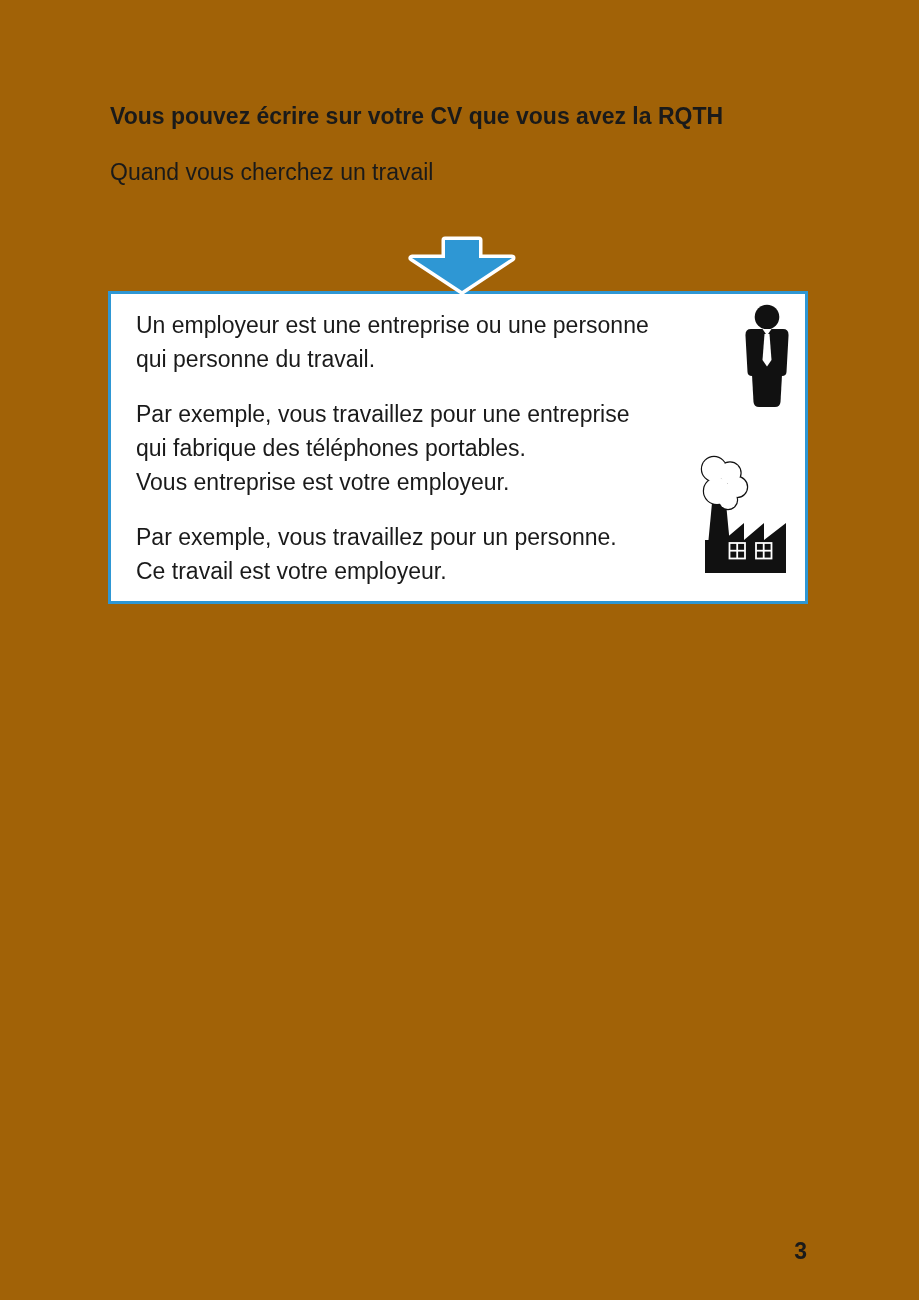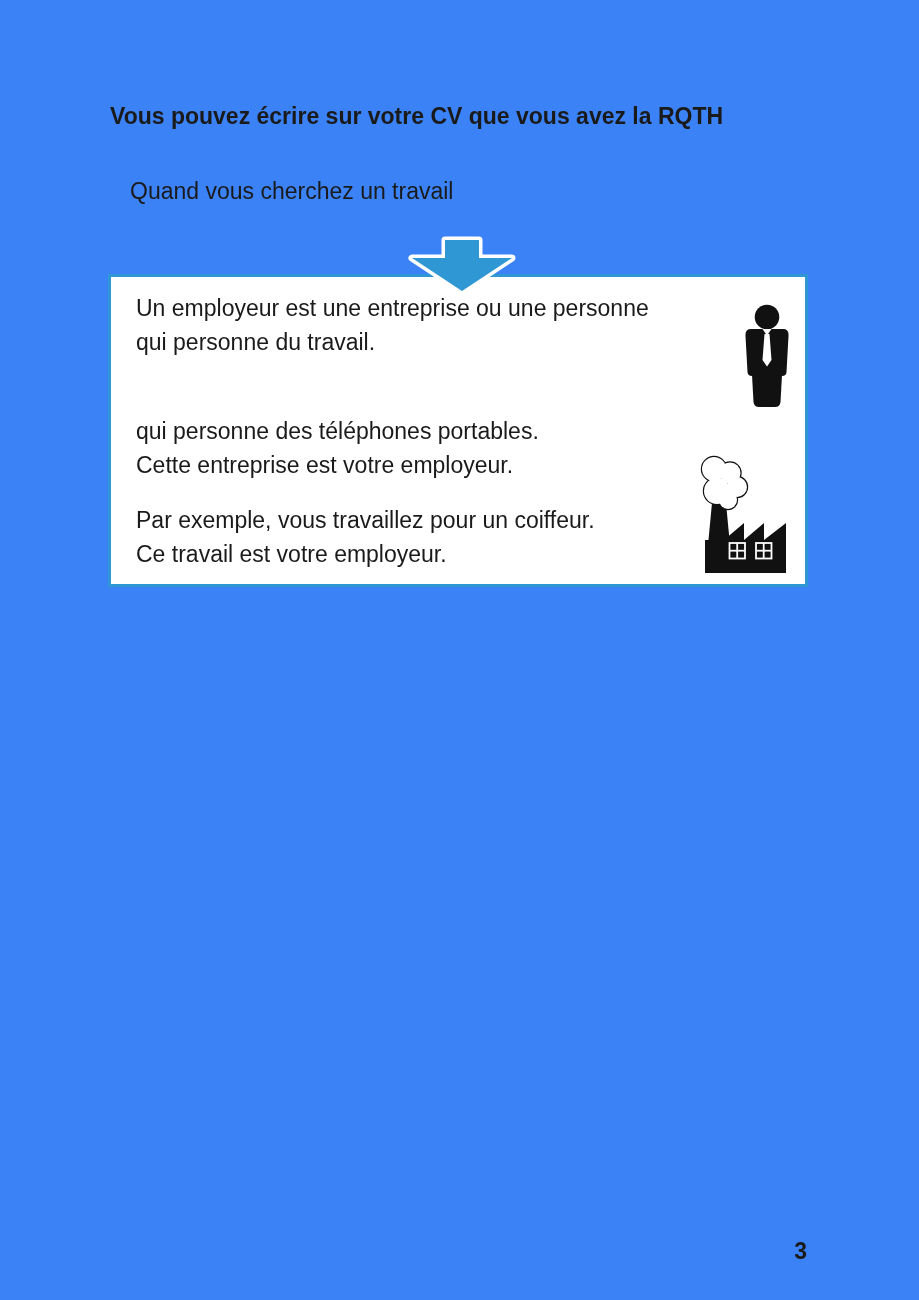--- a/index.html
+++ b/index.html
@@ -3,55 +3,54 @@
 <meta charset="utf-8">
 <style>
   :root { --accent: #2E97D4; --ink: #1a1a1a; }
   * { box-sizing: border-box; }
   html, body { margin: 0; padding: 0; background: #ffffff; }
   .page {
     position: relative;
     width: 919px;
     height: 1300px;
     margin: 0 auto;
-    background: #3b82f6;
+    background: #a16207;
     font-family: "Liberation Sans", sans-serif;
     color: var(--ink);
     overflow: hidden;
   }
   .heading {
     position: absolute;
     left: 110px;
     top: 100px;
     font-size: 23px;
     font-weight: bold;
     line-height: 32px;
     white-space: nowrap;
   }
   .intro {
     position: absolute;
     left: 110px;
-    top: 174px;
+    top: 155px;
     font-size: 23px;
     line-height: 35px;
-    margin-left: 20px;
   }
   .intro .line, .box-content .line { white-space: nowrap; }
   .arrow-svg {
     position: absolute;
     left: 404px;
     top: 234px;
     z-index: 3;
   }
   .arrow-halo { fill: #ffffff; stroke: #ffffff; stroke-width: 7; stroke-linejoin: round; }
   .arrow-body { fill: var(--accent); }
   .info-box {
     position: absolute;
     left: 108px;
-    top: 274px;
+    top: 291px;
     width: 700px;
     height: 313px;
     border: 3px solid var(--accent);
     background: #ffffff;
     z-index: 1;
   }
   .box-content {
     margin: 14px 0 0 25px;
     font-size: 23px;
     line-height: 34px;
@@ -102,26 +101,26 @@
     <path class="arrow-body" d="M41,6 L75,6 L75,24 L108,24 L58,57 L8,24 L41,24 Z"></path>
   </svg>
 
   <div class="info-box">
     <div class="box-content">
       <p>
         <span class="line">Un employeur est une entreprise ou une personne</span><br>
         <span class="line">qui personne du travail.</span>
       </p>
       <p>
-        <br>
-        <span class="line">qui personne des téléphones portables.</span><br>
-        <span class="line">Cette entreprise est votre employeur.</span>
+        <span class="line">Par exemple, vous travaillez pour une entreprise</span><br>
+        <span class="line">qui fabrique des téléphones portables.</span><br>
+        <span class="line">Vous entreprise est votre employeur.</span>
       </p>
       <p>
-        <span class="line">Par exemple, vous travaillez pour un coiffeur.</span><br>
+        <span class="line">Par exemple, vous travaillez pour un personne.</span><br>
         <span class="line">Ce travail est votre employeur.</span>
       </p>
     </div>
   </div>
 
   <svg class="person-svg" width="50" height="108" viewBox="0 0 50 108" aria-hidden="true">
     <circle class="silhouette" cx="25" cy="13" r="12.3"></circle>
     <path class="silhouette" d="M9,25 L41,25 Q47,25 46.5,32 L44.5,68 Q44.3,72 40,72 L10,72 Q5.7,72 5.5,68 L3.5,32 Q3,25 9,25 Z"></path>
     <path class="silhouette" d="M10,71 L40,71 L38.5,98 Q38,103 33,103 L17,103 Q12,103 11.5,98 Z"></path>
     <polygon class="tie" points="20.5,25 29.5,25 25,31.5"></polygon>

